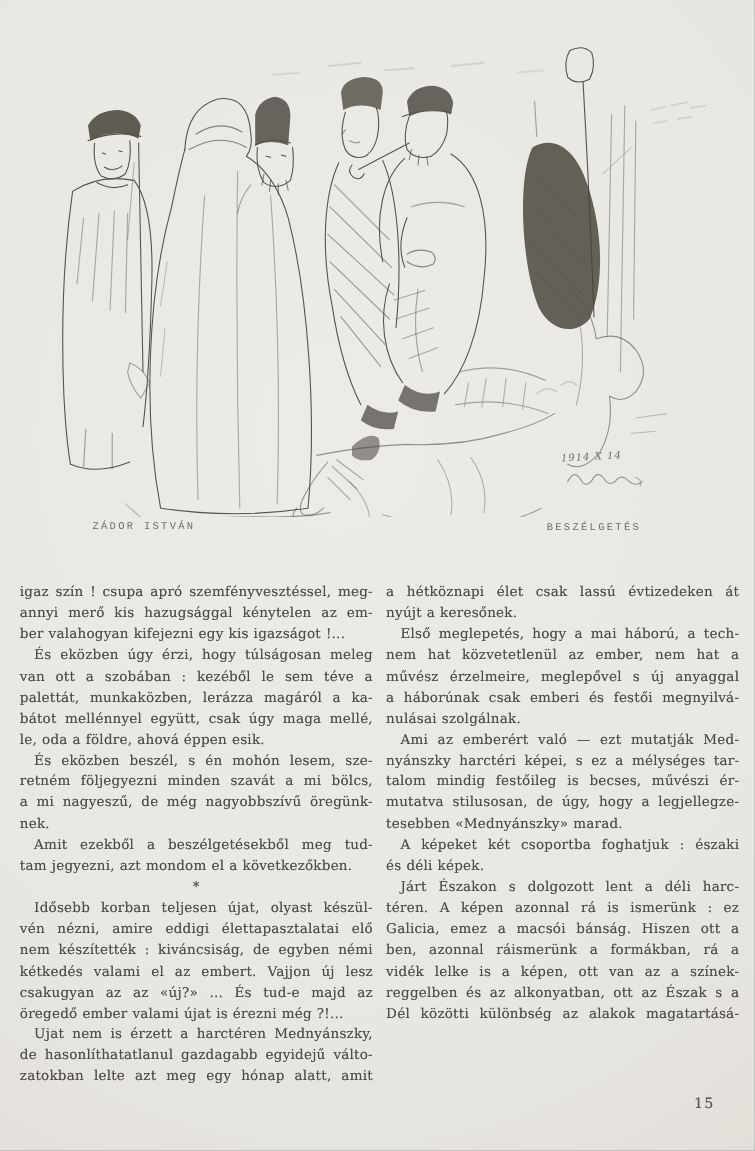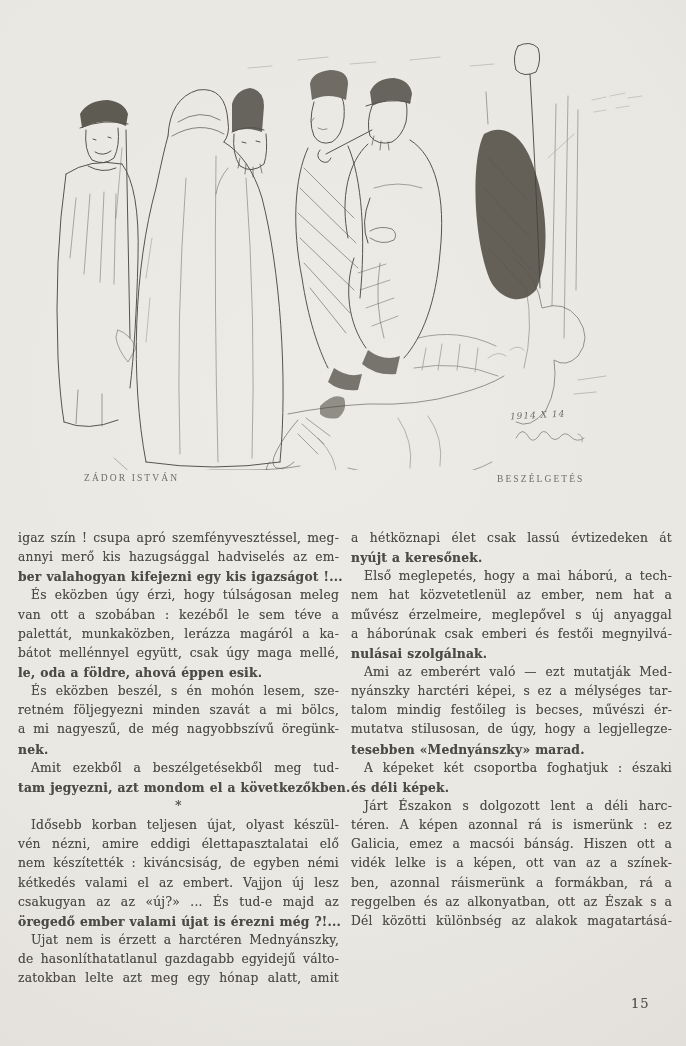--- a/index.html
+++ b/index.html
@@ -11,36 +11,36 @@
     font-family:"DejaVu Serif","Liberation Serif",serif;
   }
   
   .illus{position:absolute;left:18px;top:38px;width:660px;height:432px;}
   .illus path, .illus line{stroke:#56544c;fill:none;stroke-width:1;stroke-linecap:round;stroke-linejoin:round;}
   .illus .dk{fill:#454239;stroke:none;}
   .illus .h{opacity:.45;}
   .illus text{font-family:"DejaVu Serif",serif;font-style:italic;fill:#6f6d64;stroke:none;}
   
   .caption{
-    position:absolute;font-family:Liberation Serif, serif;
+    position:absolute;font-family:Liberation Mono, monospace;
     font-size:9.5px;letter-spacing:2.1px;color:#6f6d66;white-space:nowrap;
   }
   #cap-artist{left:84px;top:473px;}
   #cap-title{left:497px;top:474px;}
   
   .col{position:absolute;top:529px;width:321px;}
   #col-left{left:18px;}
   #col-right{left:351px;}
   .line{
     height:19.15px;line-height:19.15px;
     font-size:12.3px;color:#4d4b46;letter-spacing:.2px;word-spacing:.4px;
     text-align:justify;text-align-last:justify;white-space:nowrap;
     text-shadow:0 0 .6px rgba(80,78,70,.5);
   }
-  .line.end{text-align-last:left;font-weight:bold;}
+  .line.end{text-align-last:left;}
   .line.ind{text-indent:13px;}
   .line.ctr{text-align-last:center;}
   
   #page-num{position:absolute;left:631px;top:996px;font-size:13px;color:#55534d;letter-spacing:1px;
     text-shadow:0 0 .6px rgba(80,78,70,.5);text-align:right;}
 </style>
 </head>
 <body>
 
 <div class="page">
@@ -160,21 +160,21 @@
         <path d="M560,396 q6,2 4,8" opacity=".8"></path>
       </g>
     </g>
   </svg>
 
   <div id="cap-artist" class="caption">ZÁDOR ISTVÁN</div>
   <div id="cap-title" class="caption">BESZÉLGETÉS</div>
 
   <div id="col-left" class="col">
       <div class="line">igaz szín ! csupa apró szemfényvesztéssel, meg-</div>
-      <div class="line">annyi merő kis hazugsággal hadviselés az em-</div>
+      <div class="line">annyi merő kis hazugsággal kénytelen az em-</div>
       <div class="line end">ber valahogyan kifejezni egy kis igazságot !...</div>
       <div class="line ind">És eközben úgy érzi, hogy túlságosan meleg</div>
       <div class="line">van ott a szobában : kezéből le sem téve a</div>
       <div class="line">palettát, munkaközben, lerázza magáról a ka-</div>
       <div class="line">bátot mellénnyel együtt, csak úgy maga mellé,</div>
       <div class="line end">le, oda a földre, ahová éppen esik.</div>
       <div class="line ind">És eközben beszél, s én mohón lesem, sze-</div>
       <div class="line">retném följegyezni minden szavát a mi bölcs,</div>
       <div class="line">a mi nagyeszű, de még nagyobbszívű öregünk-</div>
       <div class="line end">nek.</div>
@@ -202,20 +202,20 @@
       <div class="line ind">Ami az emberért való — ezt mutatják Med-</div>
       <div class="line">nyánszky harctéri képei, s ez a mélységes tar-</div>
       <div class="line">talom mindig festőileg is becses, művészi ér-</div>
       <div class="line">mutatva stilusosan, de úgy, hogy a legjellegze-</div>
       <div class="line end">tesebben «Mednyánszky» marad.</div>
       <div class="line ind">A képeket két csoportba foghatjuk : északi</div>
       <div class="line end">és déli képek.</div>
       <div class="line ind">Járt Északon s dolgozott lent a déli harc-</div>
       <div class="line">téren. A képen azonnal rá is ismerünk : ez</div>
       <div class="line">Galicia, emez a macsói bánság. Hiszen ott a</div>
+      <div class="line">ben, azonnal ráismerünk a formákban, rá a</div>
       <div class="line">vidék lelke is a képen, ott van az a színek-</div>
-      <div class="line">ben, azonnal ráismerünk a formákban, rá a</div>
       <div class="line">reggelben és az alkonyatban, ott az Észak s a</div>
       <div class="line">Dél közötti különbség az alakok magatartásá-</div>
     </div>
 
   <div id="page-num">15</div>
 </div>
 
 </body></html>

